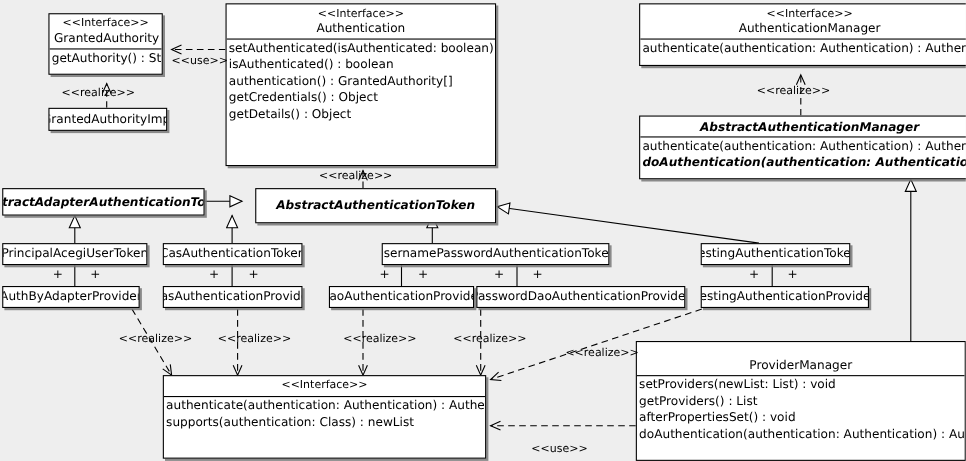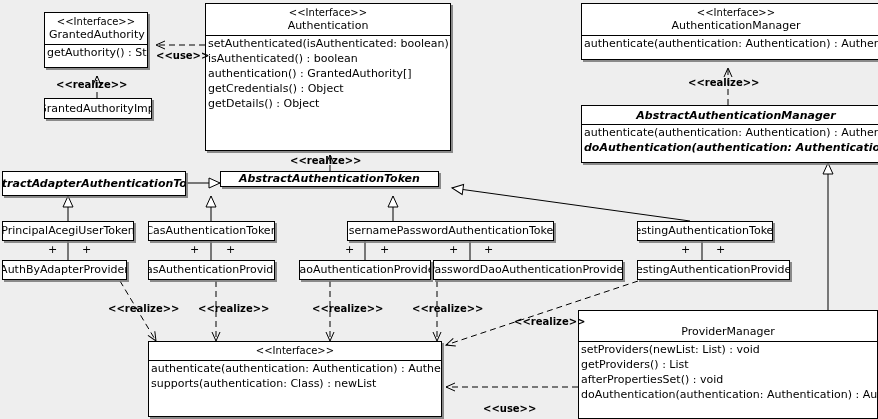--- a/index.html
+++ b/index.html
@@ -49,21 +49,20 @@
   }
   .simple .cname{font-size:11px;line-height:14px;}
 
   .edge-label{
     position:absolute;
     font-size:10px;
     color:#000;
     white-space:nowrap;
     z-index:6;
     background:transparent;
-    font-weight:bold;
   }
   .plus{
     position:absolute;
     font-size:11px;
     color:#000;
     z-index:6;
     line-height:10px;
   }
 </style>
 </head>
@@ -165,21 +164,21 @@
     <div class="sep ops">
       <div class="op">authenticate(authentication: Authentication) : Authentication</div>
       <div class="op abstract">doAuthentication(authentication: Authentication) : Authentication</div>
     </div>
   </div>
 
   <div class="uml simple" style="left:2px;top:171px;width:184px;height:25px;">
     <span class="cname abstract">AbstractAdapterAuthenticationToken</span>
   </div>
 
-  <div class="uml simple" style="left:220px;top:171px;width:219px;height:16px;">
+  <div class="uml simple" style="left:232px;top:171px;width:219px;height:32px;">
     <span class="cname abstract">AbstractAuthenticationToken</span>
   </div>
 
   <div class="uml simple" style="left:2px;top:221px;width:132px;height:20px;">
     <span class="cname plain">PrincipalAcegiUserToken</span>
   </div>
 
   <div class="uml simple" style="left:148px;top:221px;width:127px;height:20px;">
     <span class="cname plain">CasAuthenticationToken</span>
   </div>

